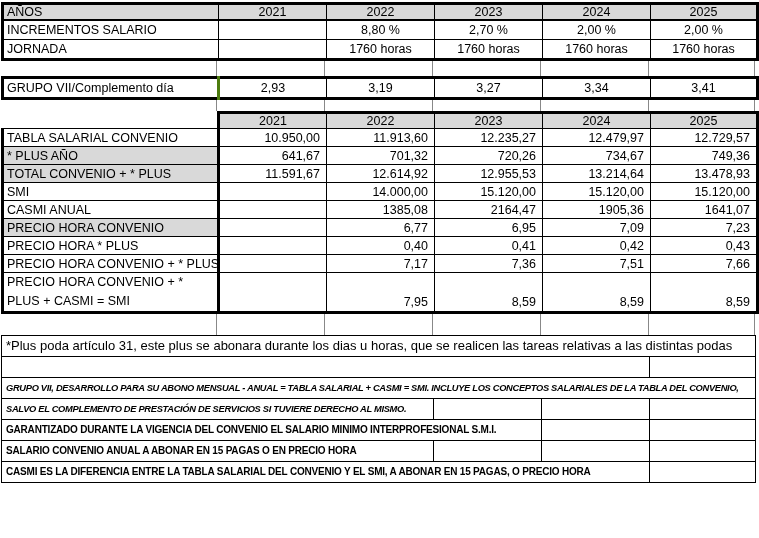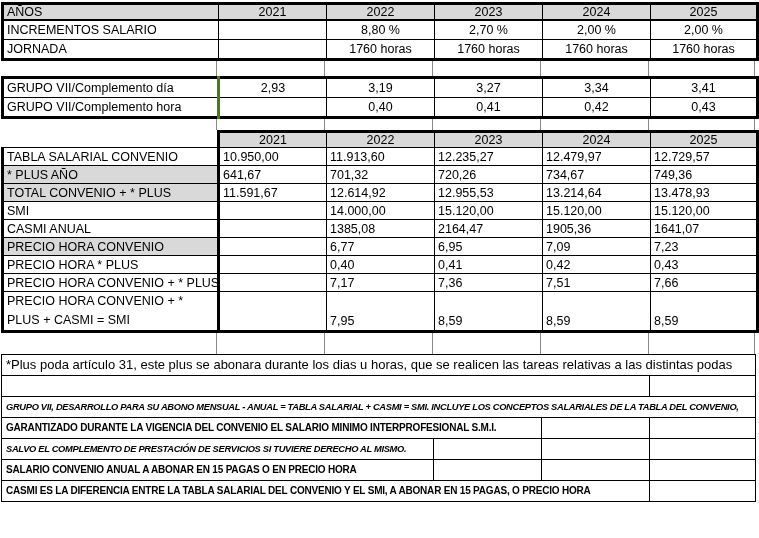--- a/index.html
+++ b/index.html
@@ -13,21 +13,21 @@
   td{
     border:1px solid #000;font-size:12.5px;height:18px;
     padding:0 3px;white-space:nowrap;overflow:hidden;vertical-align:middle;
   }
   #t1,#t2{border:3px solid #000;}
   #t1 tr.hrow td{height:13px;border-bottom:2px solid #000;}
   .hdr{background:var(--hd,#d9d9d9);}
   .gray{background:var(--hd,#d9d9d9);}
   .ctr{text-align:center;}
   .lab{text-align:left;}
-  .num{padding-right:6px;}
+  .num{text-align:right;padding-right:6px;}
   #t2 td.lab{border-right:3px solid #4d7c0f;}
   #t3 td{height:17px;}
   #t3 tr.yrow td{height:14px;}
   #t3 tr.srow td{height:14px;}
   #t3 td.sub{font-size:11px;}
   .bl3{border-left:3px solid #000 !important;}
   .br3{border-right:3px solid #000 !important;}
   .bt3{border-top:3px solid #000 !important;}
   .bb3{border-bottom:3px solid #000 !important;}
   .nob{border:none !important;background:#fff;}
@@ -110,28 +110,20 @@
       </colgroup>
     <tbody>
         <tr>
           <td class="lab">GRUPO VII/Complemento día</td>
           <td class="ctr">2,93</td>
           <td class="ctr">3,19</td>
           <td class="ctr">3,27</td>
           <td class="ctr">3,34</td>
           <td class="ctr">3,41</td>
         </tr>
-        <tr>
-          <td class="lab">GRUPO VII/Complemento hora</td>
-          <td class="ctr"></td>
-          <td class="ctr">0,40</td>
-          <td class="ctr">0,41</td>
-          <td class="ctr">0,42</td>
-          <td class="ctr">0,43</td>
-        </tr>
       </tbody>
   </table>
 
   <div class="gap gap2">
       <i style="left: 215px;"></i>
       <i style="left: 323px;"></i>
       <i style="left: 431px;"></i>
       <i style="left: 539px;"></i>
       <i style="left: 647px;"></i>
       <i style="left: 753px;"></i>
@@ -236,19 +228,19 @@
       <i style="left: 431px;"></i>
       <i style="left: 539px;"></i>
       <i style="left: 647px;"></i>
       <i style="left: 753px;"></i>
     </div>
 
   <div id="notes">
       <div class="note big"><span>*Plus poda artículo 31, este plus se abonara durante los dias u horas, que se realicen las tareas relativas a las distintas podas</span></div>
       <div class="note big"><i style="left: 647px;"></i></div>
       <div class="note italic"><span>GRUPO VII, DESARROLLO PARA SU ABONO  MENSUAL - ANUAL = TABLA SALARIAL + CASMI = SMI. INCLUYE LOS CONCEPTOS SALARIALES DE LA TABLA DEL CONVENIO,</span></div>
+      <div class="note italic"><span>SALVO EL COMPLEMENTO DE PRESTACIÓN DE SERVICIOS SI TUVIERE DERECHO AL MISMO.</span><i style="left: 431px;"></i><i style="left: 539px;"></i><i style="left: 647px;"></i></div>
       <div class="note small"><span>GARANTIZADO DURANTE LA VIGENCIA DEL CONVENIO EL  SALARIO MINIMO INTERPROFESIONAL S.M.I.</span><i style="left: 539px;"></i><i style="left: 647px;"></i></div>
-      <div class="note italic"><span>SALVO EL COMPLEMENTO DE PRESTACIÓN DE SERVICIOS SI TUVIERE DERECHO AL MISMO.</span><i style="left: 431px;"></i><i style="left: 539px;"></i><i style="left: 647px;"></i></div>
       <div class="note small"><span>SALARIO CONVENIO ANUAL A ABONAR EN 15 PAGAS O EN PRECIO HORA</span><i style="left: 431px;"></i><i style="left: 539px;"></i><i style="left: 647px;"></i></div>
       <div class="note small"><span>CASMI ES LA DIFERENCIA ENTRE LA TABLA SALARIAL DEL CONVENIO Y EL SMI, A ABONAR EN 15 PAGAS, O PRECIO HORA</span><i style="left: 647px;"></i></div>
     </div>
 
 </div>
 
 </body></html>

